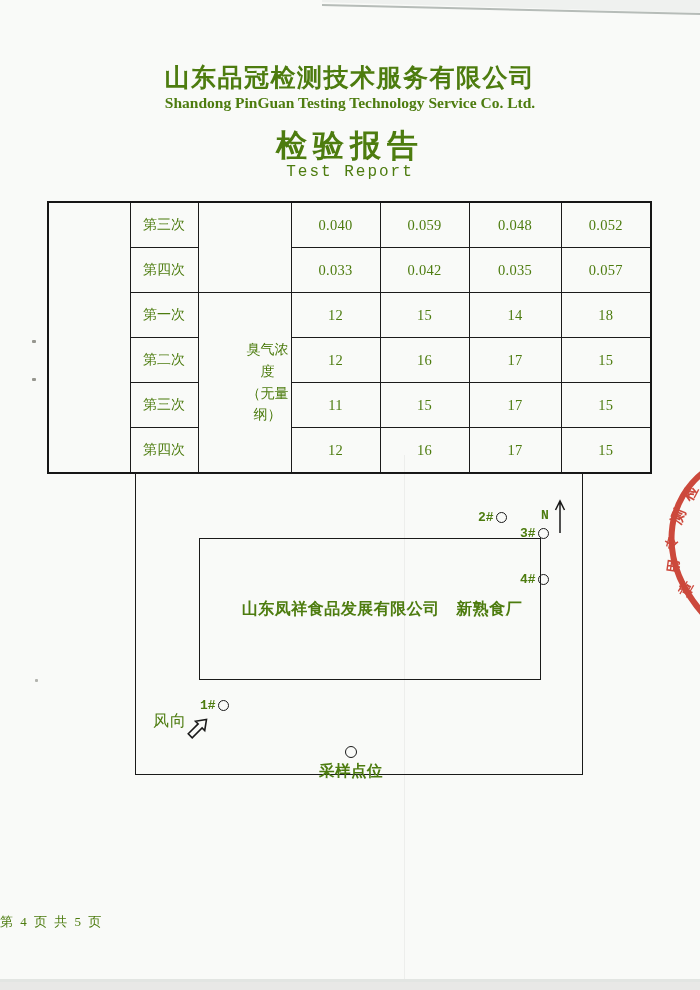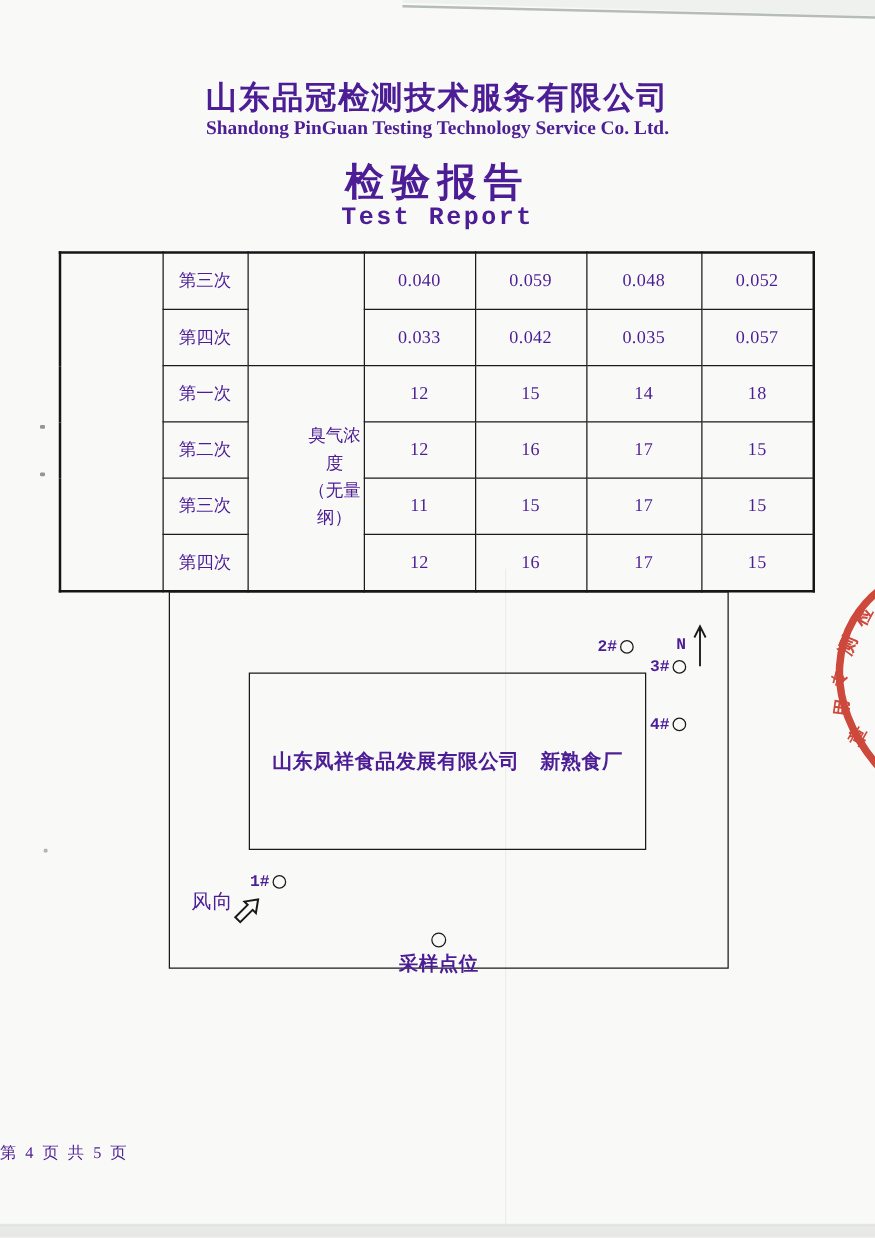--- a/index.html
+++ b/index.html
@@ -1,21 +1,21 @@
 <!DOCTYPE html>
 <html><head>
 <meta charset="utf-8">
 <style>
   html,body { margin:0; padding:0; }
   body { background:#e8e8e6; }
   .page {
     position:relative; width:700px; height:982px; margin:0 auto;
     background:#f9faf8; overflow:hidden;
     font-family:"Liberation Serif","DejaVu Serif",serif;
-    color:#4c1d95;
+    color:#4d7c0f;
   }
   .sans { font-family:"Liberation Sans","DejaVu Sans",sans-serif; }
   .mono { font-family:"Liberation Mono","DejaVu Sans Mono",monospace; }
 
   
   .corner-shade { position:absolute; top:0; left:322px; width:378px; height:16px;
     background:#eff1ef; clip-path:polygon(0 0,100% 0,100% 80%,0 14%); }
   .edge-line { position:absolute; top:4px; left:322px; width:385px; height:1.6px;
     background:#b6bcb8; transform:rotate(1.35deg); transform-origin:left center; }
   .bottom-edge { position:absolute; bottom:0; left:0; width:100%; height:3px; background:#e2e5e2; }
@@ -26,36 +26,36 @@
   .speck.s3 { left:35px; top:679px; width:3px; height:3px; opacity:.7; }
 
   
   .company-cn { position:absolute; top:61px; left:0; right:0; text-align:center;
     font-weight:bold; font-size:25px; letter-spacing:1.5px; }
   .company-en { position:absolute; top:94px; left:0; right:0; text-align:center;
     font-weight:bold; font-size:15.5px; }
   .title-cn { position:absolute; top:125px; left:0; right:0; text-align:center;
     font-weight:bold; font-size:31px; letter-spacing:6px; }
   .title-en { position:absolute; top:163px; left:0; right:0; text-align:center;
-    font-weight:bold; font-size:20px; letter-spacing:2px; }
+    font-weight:normal; font-size:16px; letter-spacing:2px; }
 
   
   .report-table { position:absolute; left:47px; top:201px; width:603px;
     border-collapse:collapse; table-layout:fixed; }
   .report-table td { border:1.5px solid #1b1b1b; height:44px; text-align:center;
     vertical-align:middle; font-size:14px; padding:0; }
   .report-table { border:2.5px solid #161616; }
   .report-table td.val { font-size:14.5px; letter-spacing:.3px; }
   .report-table td.param div { line-height:1.55;padding-left:46px; }
 
   
   .diagram { position:absolute; left:135px; top:473px; width:446px; height:300px;
     border:1.8px solid #1a1a1a; background:transparent; }
   .site-rect { position:absolute; left:63px; top:64px; width:316px; height:140px;
-    border:1.6px solid #1a1a1a; display:flex; align-items:center; justify-content:center; }
+    border:1.6px solid #1a1a1a; display:flex; align-items:center; justify-content:center;padding-left:24px; }
   .site-label { font-weight:bold; font-size:16px; letter-spacing:.5px; }
   .pt { position:absolute; display:flex; align-items:center; gap:2px; }
   .pt-label { font-weight:bold; font-size:13px; }
   .pt-circle { width:11px; height:11px; border:1.8px solid #1a1a1a; border-radius:50%;
     background:transparent; box-sizing:border-box; flex:0 0 auto; }
   .compass { position:absolute; left:405px; top:23px; display:flex; align-items:flex-start; }
   .compass .n-label { font-weight:bold; font-size:13px; margin-top:11px; margin-right:3px; }
   .wind-label { position:absolute; left:17px; top:237px; font-size:16px; font-weight:normal; letter-spacing:1px; }
   .wind-arrow { position:absolute; left:46px; top:238px; }
   .legend { position:absolute; left:183px; top:272px; display:flex; align-items:center; gap:3px;flex-direction:column; }

